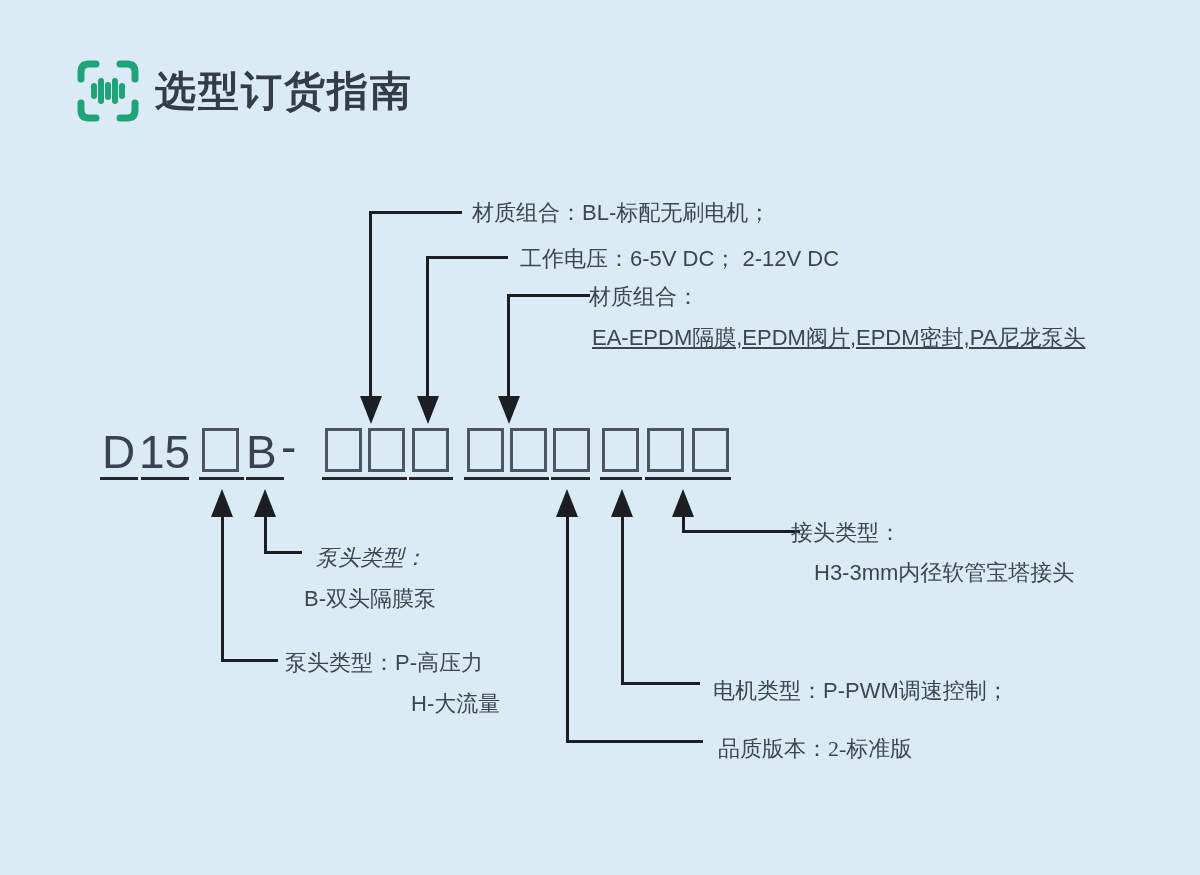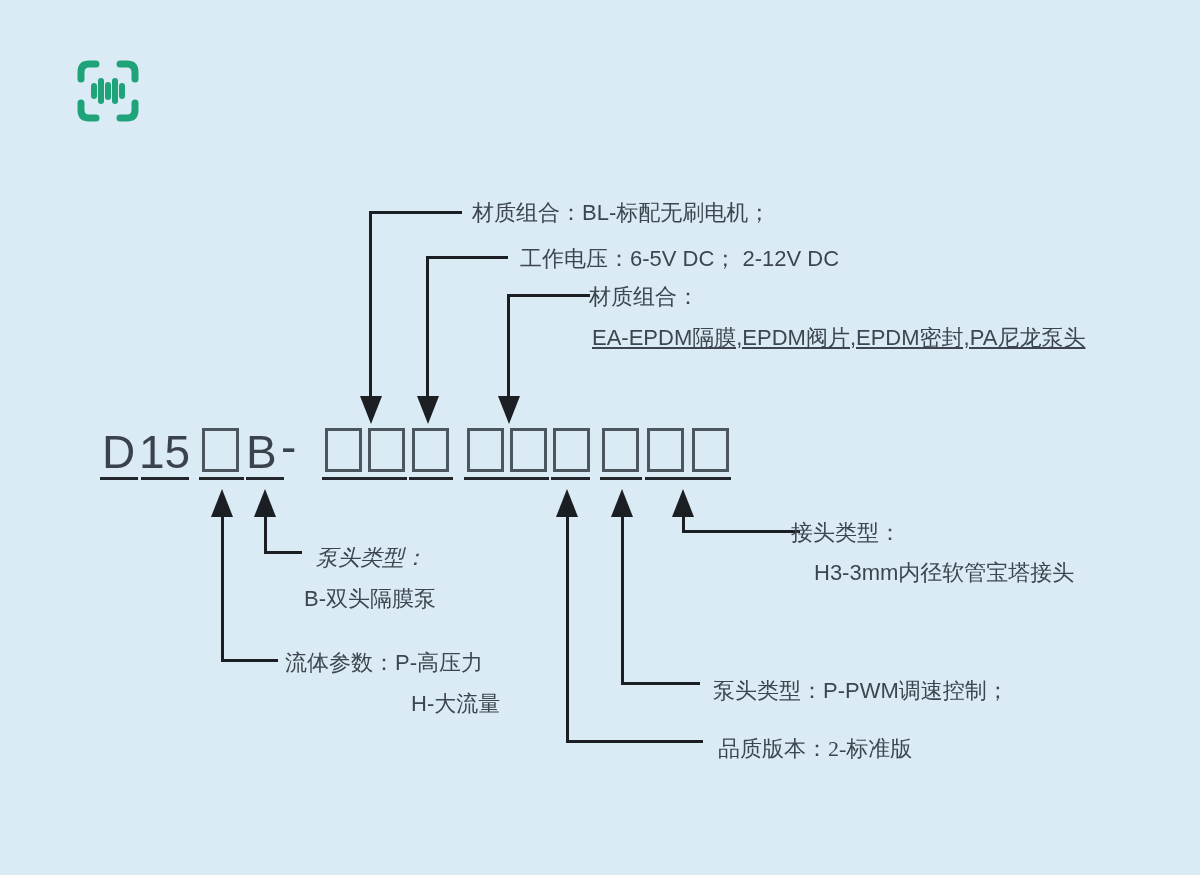--- a/index.html
+++ b/index.html
@@ -55,20 +55,21 @@
         <path d="M60 45 V52 Q60 60 52 60 H45"></path>
       </g>
       <g stroke="#1fa379" stroke-width="6" stroke-linecap="round">
         <line x1="19" y1="28" x2="19" y2="38"></line>
         <line x1="26" y1="23" x2="26" y2="43"></line>
         <line x1="33" y1="27" x2="33" y2="39"></line>
         <line x1="40" y1="23" x2="40" y2="43"></line>
         <line x1="47" y1="28" x2="47" y2="38"></line>
       </g>
     </svg>
+    <div id="page-title">选型订货指南</div>
   </div>
 
   <div>
     <span class="mchar" style="left:102px;">D</span>
     <span class="mchar" style="left:139px;">15</span>
     <div class="mbox" style="left:202px;"></div>
     <span class="mchar" style="left:246px;">B</span>
     <span class="mchar" style="left:281px;top:424px;">-</span>
 
     <div class="mbox" style="left:325px;"></div>
@@ -120,37 +121,37 @@
     <div class="vline" style="left:264px;top:512px;height:42px;"></div>
     <div class="hline" style="left:264px;top:551px;width:38px;"></div>
     <div class="lbl" style="left:316px;top:545px;font-style:italic;">泵头类型：</div>
     <div class="lbl" style="left:304px;top:586px;">B-双头隔膜泵</div>
   </div>
 
   <div>
     <div class="arrow-up" style="left:211px;top:489px;"></div>
     <div class="vline" style="left:221px;top:512px;height:150px;"></div>
     <div class="hline" style="left:221px;top:659px;width:57px;"></div>
-    <div class="lbl" style="left:285px;top:650px;">流体参数：P-高压力</div>
+    <div class="lbl" style="left:285px;top:650px;">泵头类型：P-高压力</div>
     <div class="lbl" style="left:411px;top:691px;">H-大流量</div>
   </div>
 
   <div>
     <div class="arrow-up" style="left:672px;top:489px;"></div>
     <div class="vline" style="left:682px;top:512px;height:21px;"></div>
     <div class="hline" style="left:682px;top:530px;width:118px;"></div>
     <div class="lbl" style="left:791px;top:520px;">接头类型：</div>
     <div class="lbl" style="left:814px;top:560px;">H3-3mm内径软管宝塔接头</div>
   </div>
 
   <div>
     <div class="arrow-up" style="left:611px;top:489px;"></div>
     <div class="vline" style="left:621px;top:512px;height:173px;"></div>
     <div class="hline" style="left:621px;top:682px;width:79px;"></div>
-    <div class="lbl" style="left:713px;top:678px;">泵头类型：P-PWM调速控制；</div>
+    <div class="lbl" style="left:713px;top:678px;">电机类型：P-PWM调速控制；</div>
   </div>
 
   <div>
     <div class="arrow-up" style="left:556px;top:489px;"></div>
     <div class="vline" style="left:566px;top:512px;height:231px;"></div>
     <div class="hline" style="left:566px;top:740px;width:137px;"></div>
     <div class="lbl" style="left:718px;top:736px;font-family:Liberation Serif, serif;">品质版本：2-标准版</div>
   </div>
 
 </div>

